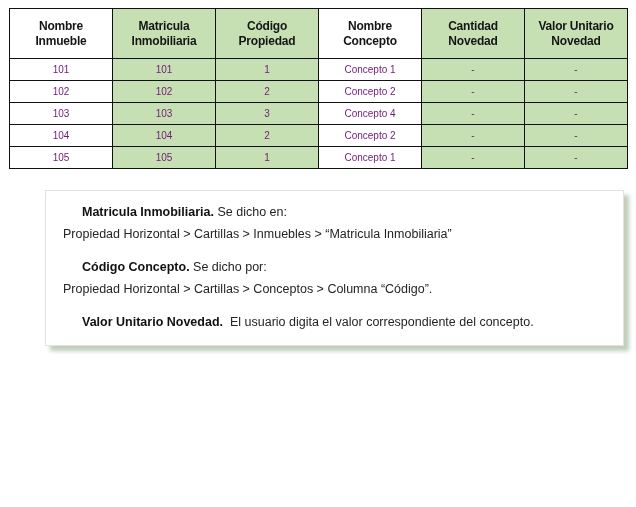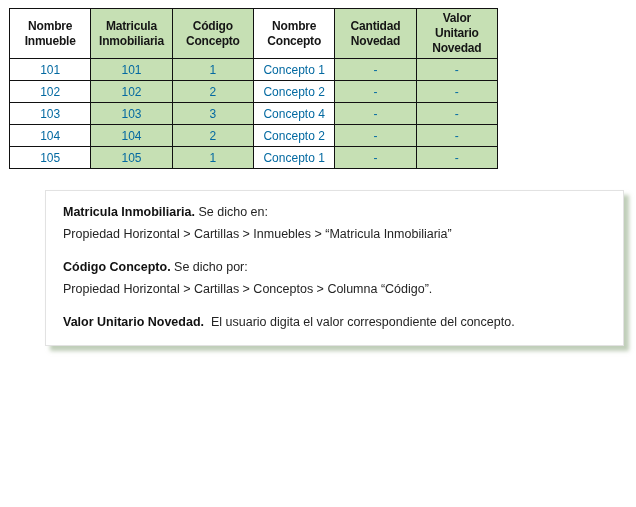--- a/index.html
+++ b/index.html
@@ -7,43 +7,43 @@
     width: 636px; height: 507px;
     background: #ffffff;
     font-family: "Liberation Sans", sans-serif;
     color: #1f1f1f;
     overflow: hidden;
   }
   .page { padding: 8px 8px 0 9px; }
 
   
   table.nov-table {
-    width: 489px;
+    width: 619px;
     border-collapse: collapse;
     table-layout: fixed;
   }
   .nov-table th, .nov-table td {
     border: 1.5px solid #111111;
     text-align: center;
     vertical-align: middle;
     overflow: hidden;
   }
   .nov-table th {
     height: 50px;
     font-size: 12px;
     font-weight: bold;
     letter-spacing: -0.2px;
     line-height: 1.25;
     padding: 2px 3px;
     color: #151515;
   }
   .nov-table td {
     height: 22px;
-    font-size: 12px;
-    color: #0369a1;
+    font-size: 10px;
+    color: #701a75;
     padding: 1px 2px;
   }
   .hl { background: #C6E0B4; }
 
   
   .caption {
     margin: 5px auto 0;
     max-width: 624px;
     text-align: center;
     font-size: 12.5px;
@@ -61,34 +61,34 @@
     border: 1px solid #e2e2e2;
     box-shadow: 5px 5px 4px rgba(158, 179, 147, 0.65);
     padding: 10px 16px 1px 17px;
     font-size: 12.5px;
     line-height: 22px;
     color: #242424;
   }
   .note { margin: 0 0 11px 0; }
   .note .line { display: block; }
   .note .line:empty { display: none; }
-  .note .term { font-weight: bold; color: #111111; }
+  .note .term { font-weight: bold; color: #111111; margin-left: 19px; }
   .note .desc { white-space: pre-wrap; }
 </style>
 </head>
 <body>
 
 <div class="page">
 
   <table class="nov-table">
     <thead>
       <tr>
         <th>Nombre Inmueble</th>
         <th class="hl">Matricula Inmobiliaria</th>
-        <th class="hl">Código Concepto</th>
+        <th class="hl">Código Propiedad</th>
         <th>Nombre Concepto</th>
         <th class="hl">Cantidad Novedad</th>
         <th class="hl">Valor Unitario Novedad</th>
       </tr>
     </thead>
     <tbody>
       <tr>
         <td>101</td>
         <td class="hl">101</td>
         <td class="hl">1</td>

